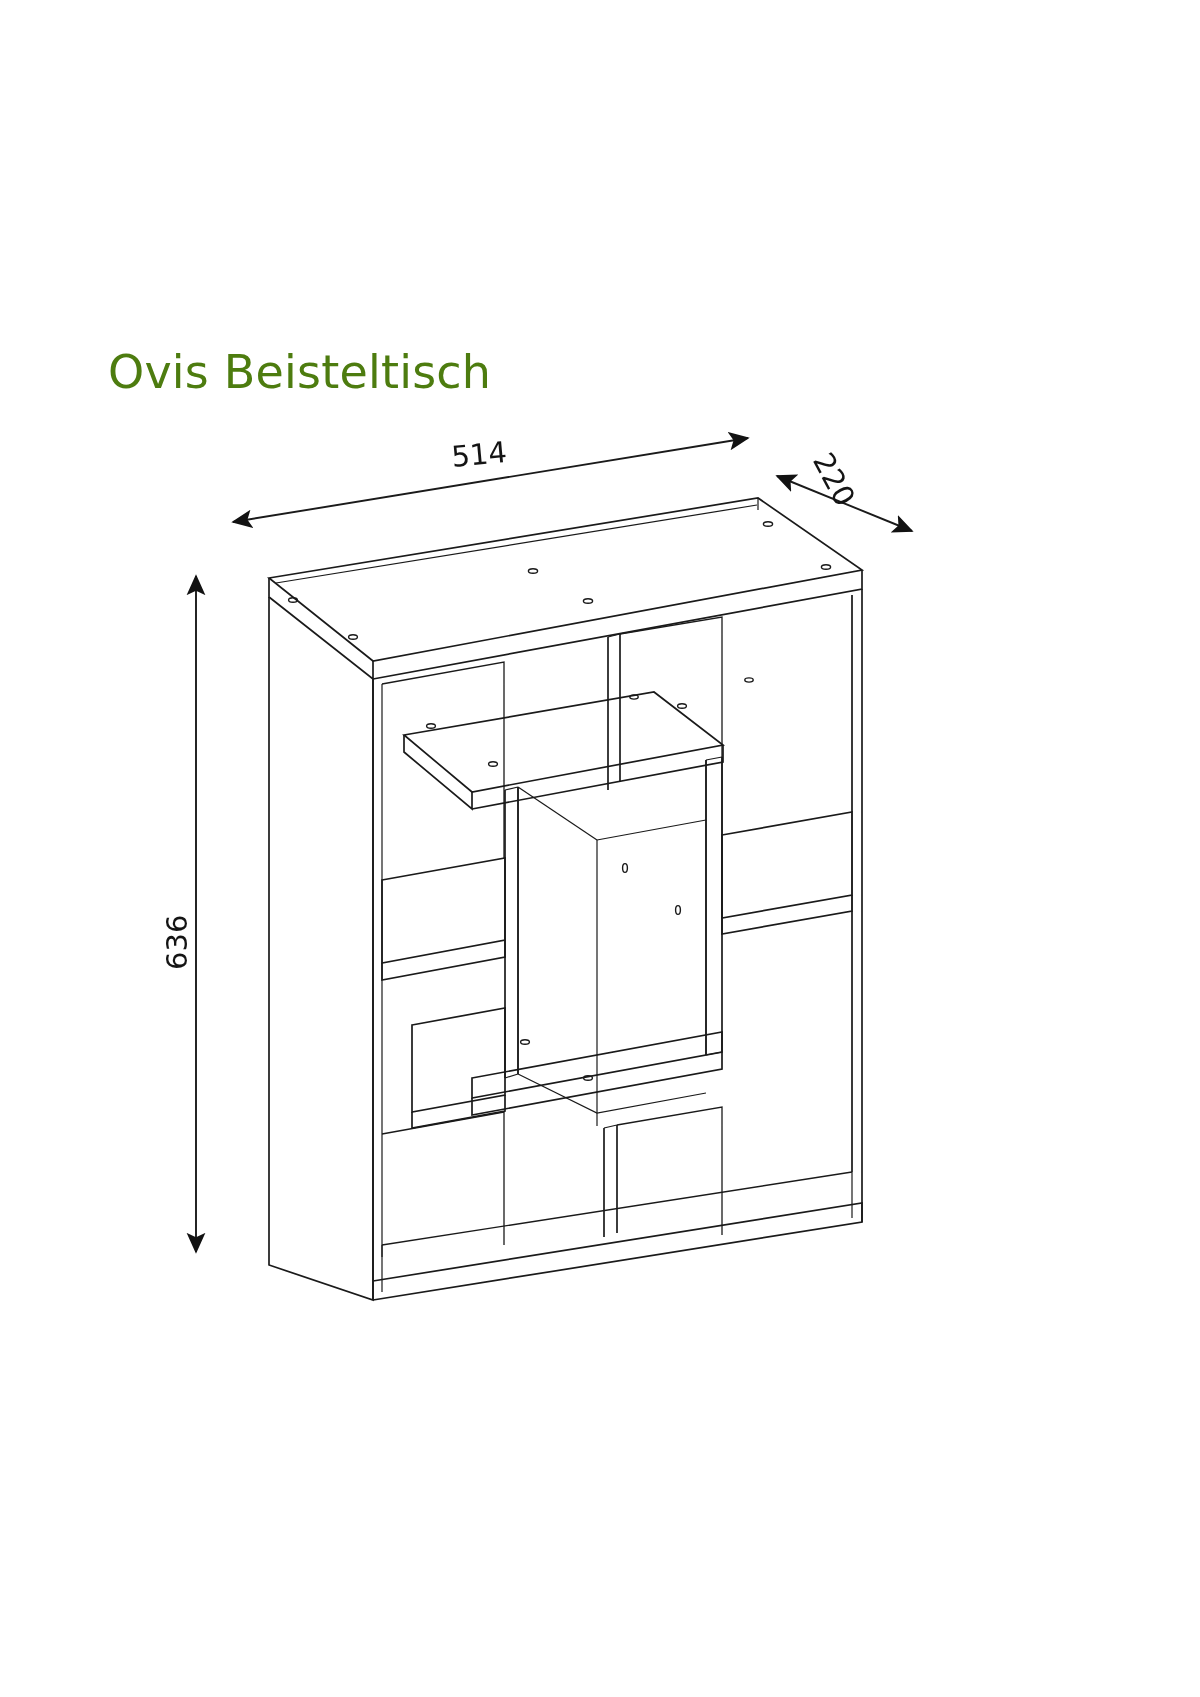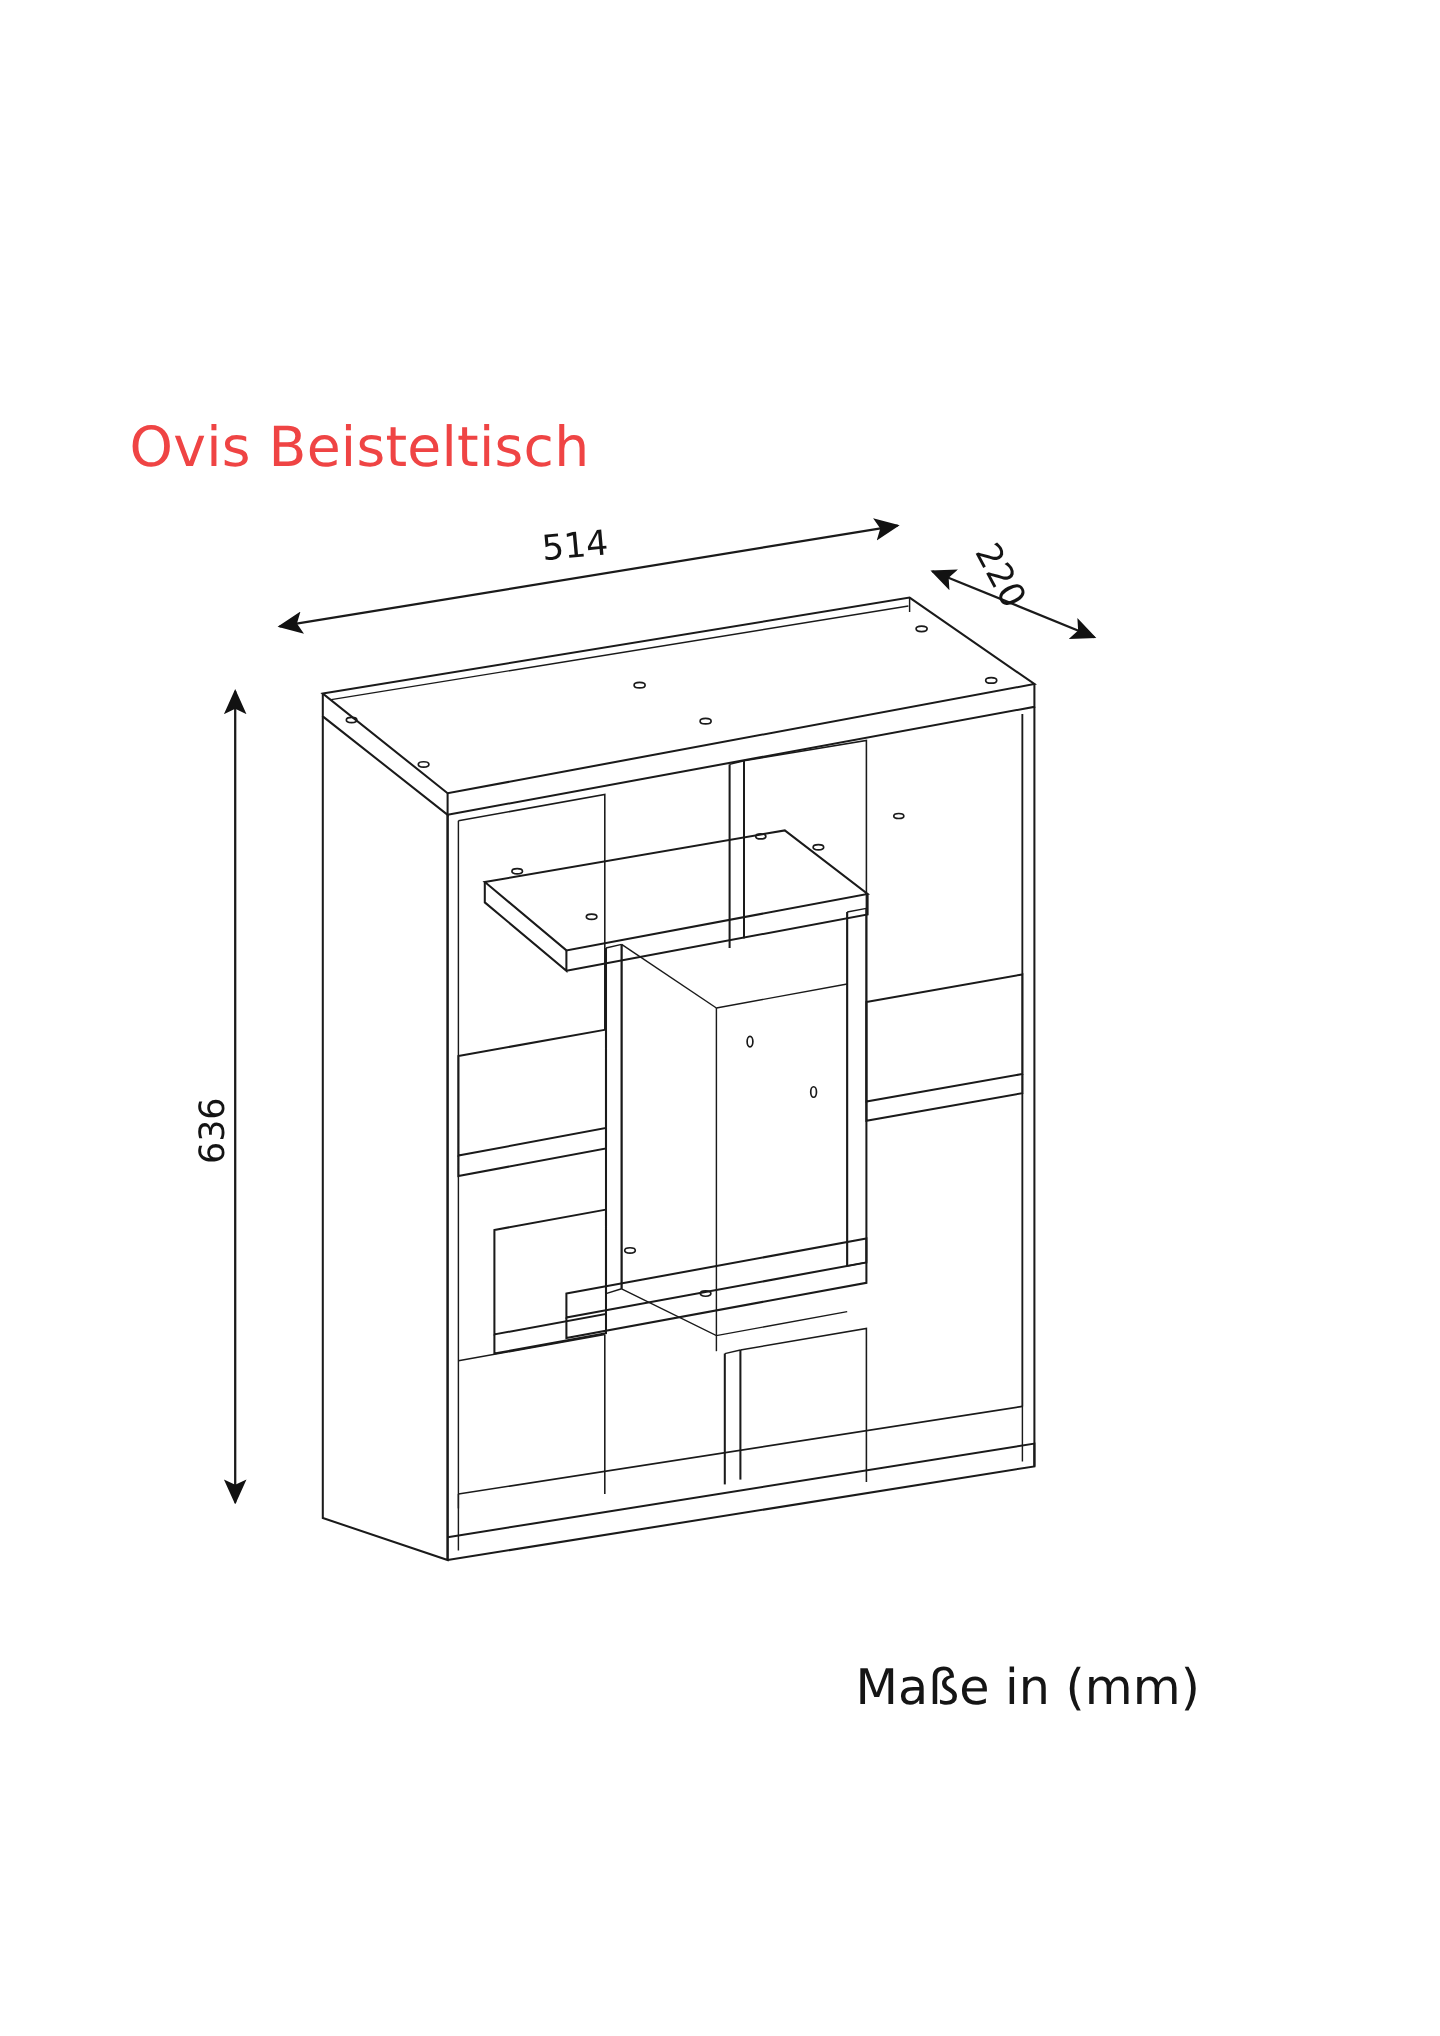--- a/index.html
+++ b/index.html
@@ -28,21 +28,21 @@
     height: 1697px;
   }
   
   .title {
     position: absolute;
     left: 108px;
     top: 345px;
     font-size: 46px;
     font-weight: 400;
     letter-spacing: 0.2px;
-    color: #ef4444;
+    color: #4d7c0f;
     white-space: nowrap;
     font-family: "DejaVu Sans", sans-serif;
   }
   
   .footnote {
     position: absolute;
     left: 713px;
     top: 1382px;
     font-size: 41px;
     font-weight: 400;
@@ -236,15 +236,14 @@
 
     </g>
   </svg>
 
   <div class="dim-label dim-width">514</div>
 
   <div class="dim-label dim-depth">220</div>
 
   <div class="dim-label dim-height">636</div>
 
-  <div class="footnote">Maße in (mm)</div>
 
 </div>
 
 </body></html>

